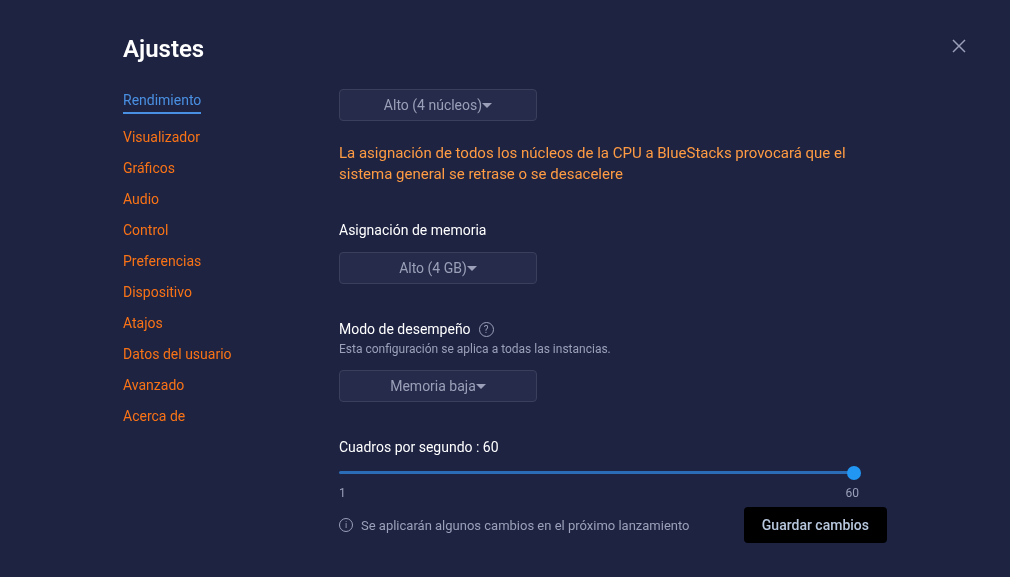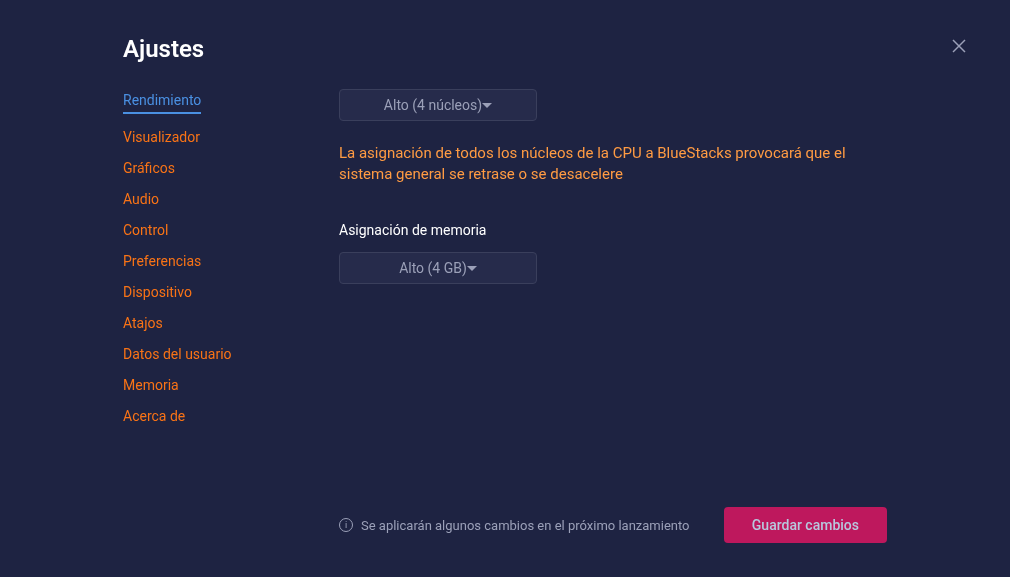--- a/index.html
+++ b/index.html
@@ -178,24 +178,24 @@
       height: 14px;
       border: 1.5px solid #9ba0b8;
       border-radius: 50%;
       display: inline-flex;
       align-items: center;
       justify-content: center;
       font-size: 9px;
       color: #9ba0b8;
     }
     .save-button {
-      background-color: #be185d;
+      background-color: #000000;
       color: #b8c8de;
       border: none;
-      padding: 10px 28px;
+      padding: 10px 18px;
       font-size: 14px;
       border-radius: 4px;
       cursor: pointer;
       font-weight: 500;
     }
   </style>
 </head>
 <body>
 
 <div class="header">Ajustes</div>
@@ -211,42 +211,65 @@
   <div class="sidebar">
     <div class="sidebar-item active">Rendimiento</div>
     <div class="sidebar-item">Visualizador</div>
     <div class="sidebar-item">Gráficos</div>
     <div class="sidebar-item">Audio</div>
     <div class="sidebar-item">Control</div>
     <div class="sidebar-item">Preferencias</div>
     <div class="sidebar-item">Dispositivo</div>
     <div class="sidebar-item">Atajos</div>
     <div class="sidebar-item">Datos del usuario</div>
-    <div class="sidebar-item">Memoria</div>
+    <div class="sidebar-item">Avanzado</div>
     <div class="sidebar-item">Acerca de</div>
   </div>
 
   <div class="main">
     <div class="section">
       <div class="dropdown">
         <span>Alto (4 núcleos)</span>
         <span class="chevron-down"></span>
       </div>
       <div class="warning-text">La asignación de todos los núcleos de la CPU a BlueStacks provocará que el sistema general se retrase o se desacelere</div>
     </div>
 
     <div class="section">
       <div class="section-label">Asignación de memoria</div>
       <div class="dropdown">
         <span>Alto (4 GB)</span>
         <span class="chevron-down"></span>
       </div>
     </div>
 
-
+    <div class="section">
+      <div class="section-label">
+        <span>Modo de desempeño</span>
+        <span class="help-icon">?</span>
+      </div>
+      <div class="section-sublabel">Esta configuración se aplica a todas las instancias.</div>
+      <div class="dropdown">
+        <span>Memoria baja</span>
+        <span class="chevron-down"></span>
+      </div>
+    </div>
+
+    <div class="section">
+      <div class="fps-label">Cuadros por segundo : 60</div>
+      <div class="slider-container">
+        <div class="slider-track">
+          <div class="slider-thumb"></div>
+        </div>
+        <div class="slider-labels">
+          <span>1</span>
+          <span>60</span>
+        </div>
+      </div>
+    </div>
   </div>
 </div>
 
 <div class="footer">
   <div class="footer-note">
     <span class="info-icon">i</span>
     <span>Se aplicarán algunos cambios en el próximo lanzamiento</span>
   </div>
   <button class="save-button">Guardar cambios</button>
 </div>

